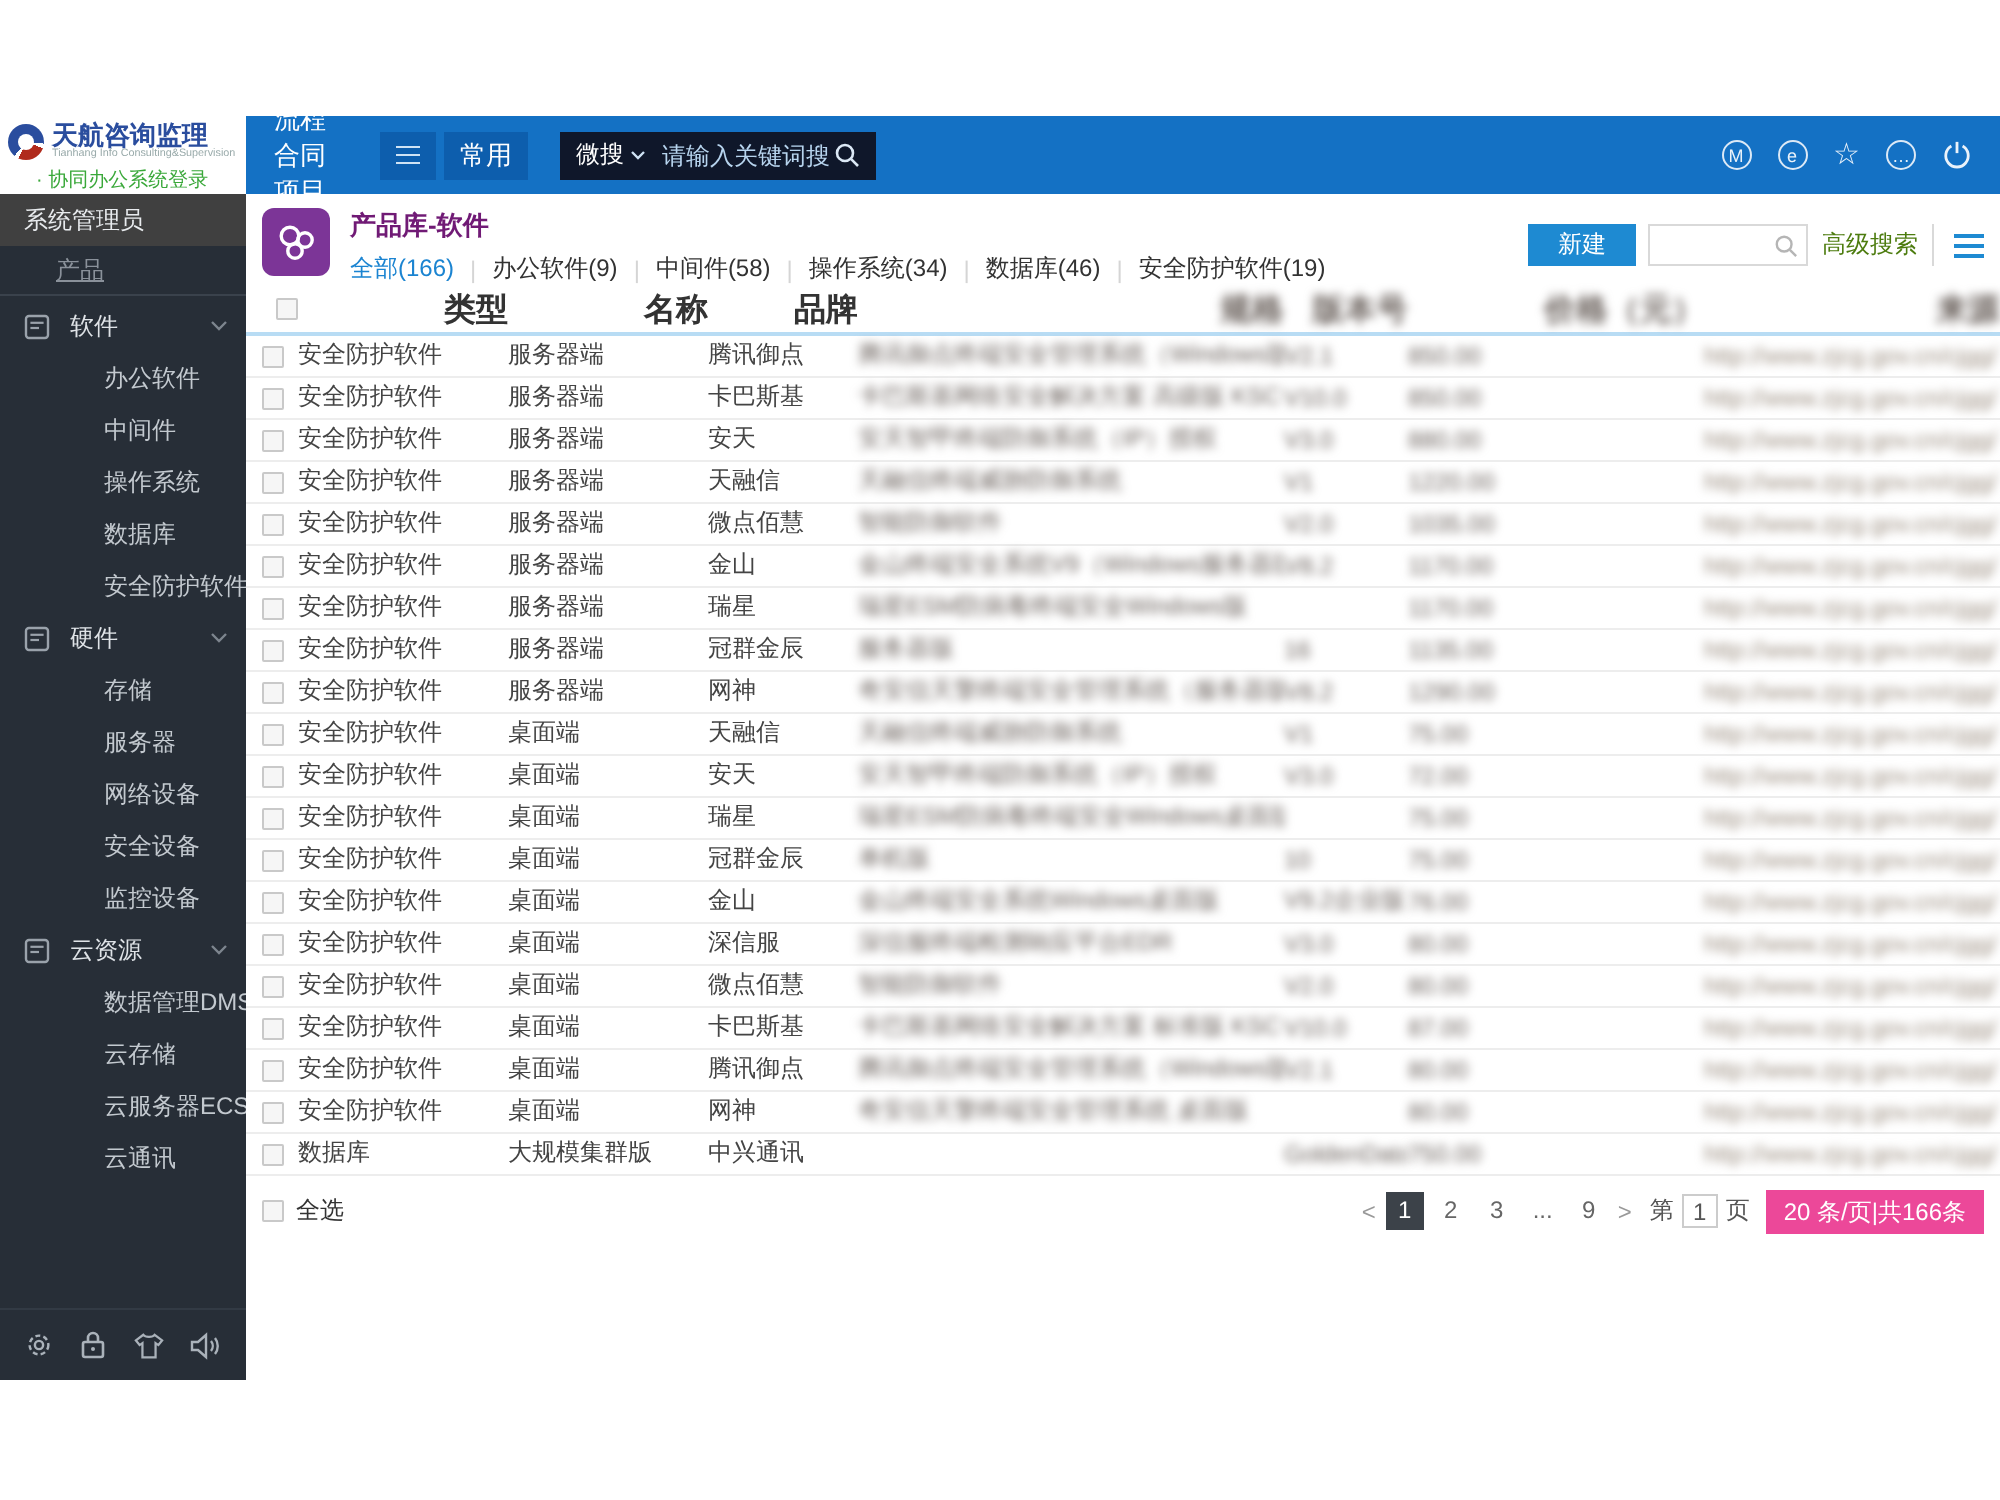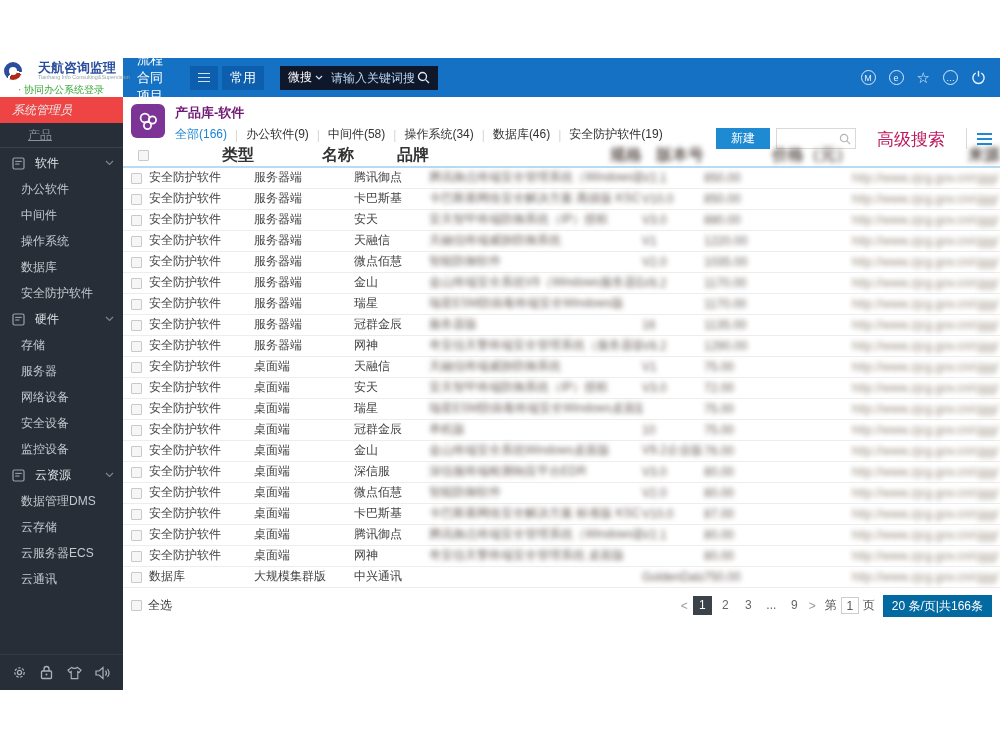--- a/index.html
+++ b/index.html
@@ -3,21 +3,21 @@
 <meta charset="utf-8">
 <style>
   * { box-sizing: border-box; margin: 0; padding: 0; }
   html,body { width:1000px; height:750px; background:#fff;
     font-family:"Liberation Sans","DejaVu Sans",sans-serif; font-size:12px; color:#444; }
   .app { position:absolute; left:0; top:58px; width:1000px; height:632px; display:flex; flex-direction:column; }
 
   
   .header { height:39px; display:flex; flex:0 0 39px; }
   .logo-area { width:123px; background:#fff; padding:3px 4px 0 4px; }
-  .logo-row { display:flex; align-items:flex-end; gap:16px; }
+  .logo-row { display:flex; align-items:flex-end; gap:4px; }
   .logo-mark { width:18px; height:18px; border-radius:50%; flex:0 0 18px;
     background:conic-gradient(#2a4d9e 0 95deg,#fff 95deg 110deg,#b02a1c 110deg 205deg,#fff 205deg 220deg,#2a4d9e 220deg 360deg);
     position:relative; }
   .logo-mark:after { content:""; position:absolute; left:5px; top:5px; width:8px; height:8px; background:#fff; border-radius:50%; }
   .logo-title { color:#2a4d9e; font-weight:bold; font-size:13px; line-height:13px; }
   .logo-sub { font-size:6px; color:#9aa; transform:scale(.9); transform-origin:left; white-space:nowrap; }
   .logo-tagline { color:#3aa83a; font-size:10px; margin:3px 0 0 14px; }
 
   .header-bar { flex:1; background:#1471c4; display:flex; align-items:center; color:#fff; padding:0 14px; }
   .nav-item { font-size:13px; margin-right:27px; cursor:pointer; }
@@ -29,48 +29,48 @@
   .search-input { background:transparent; border:none; outline:none; color:#cfe3f5; width:86px; font-size:12px; margin-left:8px; }
   .search-input::placeholder { color:#b7d4ee; }
   .hdr-icons { margin-left:auto; display:flex; align-items:center; gap:13px; }
   .circle-ic { width:15px; height:15px; border:1.2px solid #dce9f6; border-radius:50%; display:flex; align-items:center;
     justify-content:center; font-size:9px; color:#eaf2fa; cursor:pointer; }
   .glyph-ic { font-size:15px; color:#eaf2fa; line-height:15px; cursor:pointer; }
 
   
   .body { flex:1; display:flex; min-height:0; }
   .sidebar { width:123px; flex:0 0 123px; background:#272e37; position:relative; color:#c3c9cf; }
-  .side-role { height:26px; line-height:26px; background:#ef4444; color:#e8ebee; padding-left:12px;font-style:italic; }
+  .side-role { height:26px; line-height:26px; background:#404040; color:#e8ebee; padding-left:12px; }
   .side-section { height:24px; line-height:24px; color:#8a919a; padding-left:28px;text-decoration:underline; }
   .side-divider { border-top:1px solid #3a424c; margin:0 0 2px 0; }
   .group-header { height:26px; display:flex; align-items:center; color:#dfe3e7; cursor:pointer; position:relative; }
   .group-header .gicon { margin:0 10px 0 12px; display:flex; }
   .group-header .chev { position:absolute; right:9px; display:flex; }
-  .side-item { height:26px; line-height:26px; padding-left:21px; cursor:pointer; white-space:nowrap; }
+  .side-item { height:26px; line-height:26px; padding-left:52px; cursor:pointer; white-space:nowrap; }
   .side-footer { position:absolute; left:0; bottom:0; width:123px; height:36px; display:flex; align-items:center;
     justify-content:space-between; padding:0 12px; border-top:1px solid #323a44; }
   .side-footer .fic { display:flex; cursor:pointer; }
 
   
   .main { flex:1; background:#fff; position:relative; padding:0 0 0 0; min-width:0; }
   .page-header { position:relative; height:42px; margin-top:5px; }
   .page-icon { position:absolute; left:8px; top:2px; width:34px; height:34px; background:#7c3597; border-radius:6px;
     display:flex; align-items:center; justify-content:center; }
   .page-title { margin-left:52px; padding-top:2px; font-weight:bold; font-size:13px; color:#701a75; }
   .tabs { margin-left:52px; margin-top:4px; display:flex; align-items:center; }
   .tab { color:#333; cursor:pointer; }
   .tab.active { color:#1b84d1; }
   .tab-sep { color:#d5d5d5; margin:0 8px; }
-  .toolbar { position:absolute; right:8px; top:26px; display:flex; align-items:center; }
+  .toolbar { position:absolute; right:8px; top:10px; display:flex; align-items:center; }
   .btn-new { background:#1e8ad2; color:#fff; border:none; width:54px; height:21px; font-size:12px; cursor:pointer; }
   .tb-search { display:flex; align-items:center; height:21px; border:1px solid #d9d9d9; margin-left:6px; background:#fff; }
   .tb-search input { border:none; outline:none; width:58px; height:17px; font-size:12px; padding:0 4px; }
   .tb-search .mag { display:flex; padding:0 4px; cursor:pointer; }
-  .btn-adv { height:21px; border:none; border-left:1px solid #d9d9d9; background:#fff; color:#be185d; font-size:17px;
-    padding:0 21px; cursor:pointer; }
+  .btn-adv { height:21px; border:none; border-left:1px solid #d9d9d9; background:#fff; color:#4d7c0f; font-size:12px;
+    padding:0 7px; cursor:pointer; }
   .list-ic { margin-left:10px; display:flex; cursor:pointer; }
 
   
   table { border-collapse:collapse; width:100%; table-layout:fixed; }
   col.c-chk{width:26px;} col.c-type{width:105px;} col.c-name{width:100px;} col.c-brand{width:75px;}
   col.c-spec{width:213px;} col.c-ver{width:62px;} col.c-price{width:148px;} col.c-src{width:auto;}
   th { text-align:right; font-weight:bold; color:#333; height:23px; border-bottom:2px solid #b8dcf4; font-size:16px; }
   td { height:21px; border-bottom:1px solid #ededed; color:#444; white-space:nowrap; overflow:hidden; }
   .chk { display:inline-block; width:11px; height:11px; border:1px solid #c9c9c9; background:#f6f6f6; border-radius:1px;
     vertical-align:middle; margin-left:8px; cursor:pointer; }
@@ -81,21 +81,21 @@
   .table-footer { display:flex; justify-content:space-between; align-items:center; margin-top:7px; padding:0 8px 0 0; }
   .select-all { display:flex; align-items:center; color:#333; }
   .select-all .chk { margin:0 6px 0 8px; }
   .pager { display:flex; align-items:center; color:#666; }
   .pg { min-width:19px; height:19px; line-height:19px; text-align:center; margin:0 2px; cursor:pointer; }
   .pg.active { background:#3c4249; color:#fff; }
   .pg.ellipsis { cursor:default; }
   .pg-arrow { color:#999; margin:0 3px; cursor:pointer; }
   .jump { margin-left:6px; display:flex; align-items:center; gap:4px; color:#555; }
   .jump-box { width:18px; height:17px; border:1px solid #ccc; text-align:center; line-height:17px; background:#fff; }
-  .badge { background:#0369a1; color:#fff; height:22px; line-height:22px; padding:0 9px; margin-left:8px; }
+  .badge { background:#ec4899; color:#fff; height:22px; line-height:22px; padding:0 9px; margin-left:8px; }
   svg { display:block; }
 </style>
 </head>
 <body>
 
 <div class="app">
 
   <div class="header">
     <div class="logo-area">
       <div class="logo-row">

